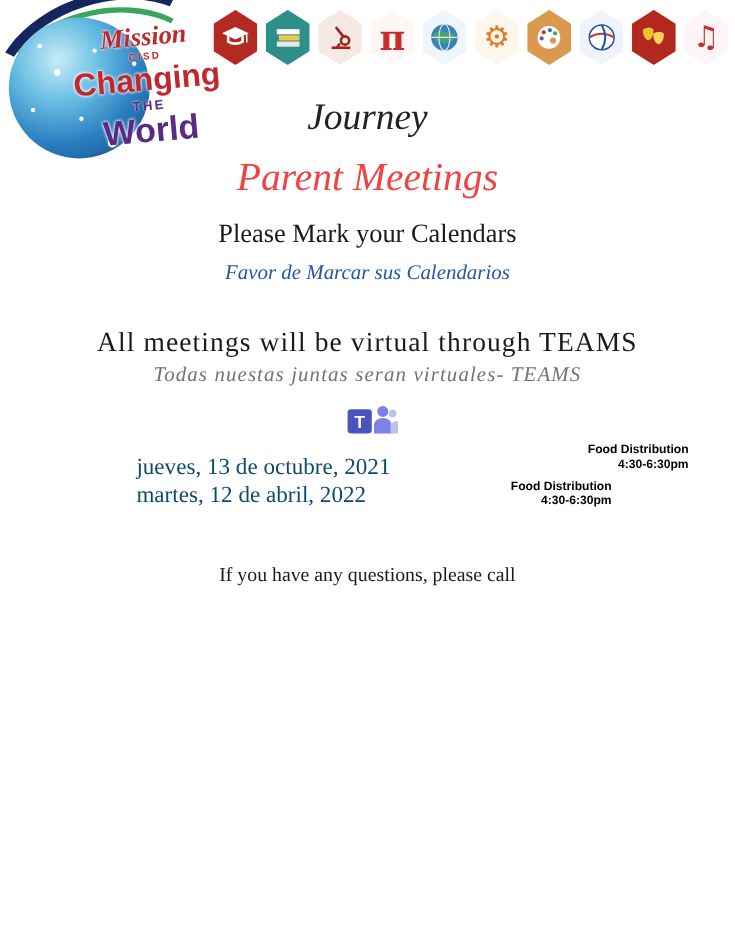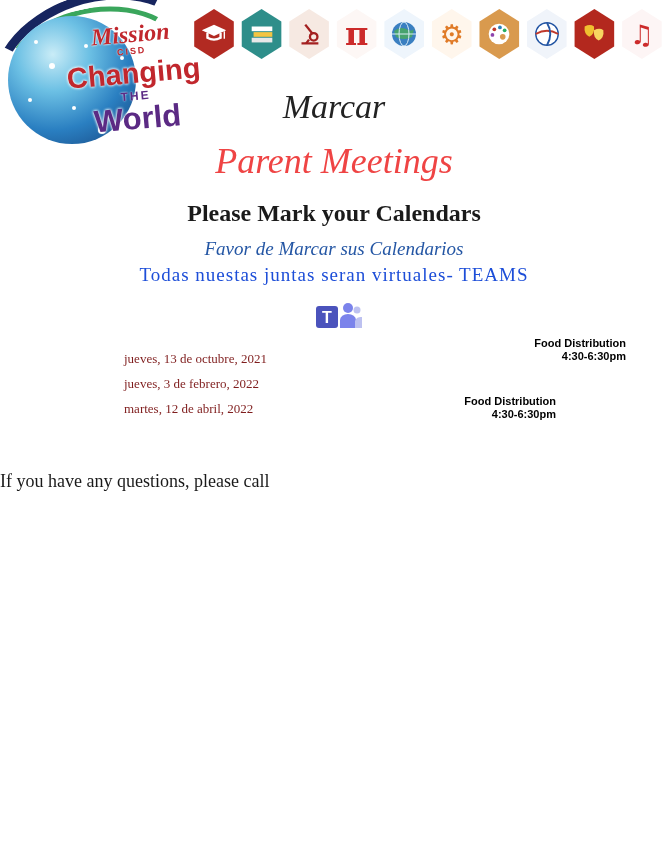--- a/index.html
+++ b/index.html
@@ -50,38 +50,38 @@
   .w-cisd { font-family: "Liberation Sans", sans-serif; font-size: 9px; font-weight: bold; color: #c1272d; letter-spacing: 2px; margin-top: 1px; text-shadow: 0 0 2px #fff; }
   .w-changing { font-family: "Liberation Sans", sans-serif; font-weight: bold; font-size: 29px; color: #c1272d; margin-top: 3px; text-shadow: 0 0 3px #fff, 0 0 3px #fff; }
   .w-the { font-family: "Liberation Sans", sans-serif; font-weight: bold; font-size: 12px; color: #5b2a84; margin-top: 2px; letter-spacing: 2px; text-shadow: 0 0 2px #fff; }
   .w-world { font-family: "Liberation Sans", sans-serif; font-weight: bold; font-size: 31px; color: #5b2a84; margin-top: 1px; text-shadow: 0 0 3px #fff, 0 0 3px #fff; }
 
   
   .center { text-align: center; }
   .title1 { font-style: italic; font-weight: normal; font-size: 34px; margin: 24px 0 0; color: #222; }
   .title2 { font-style: italic; font-weight: normal; font-size: 36px; margin: 14px 0 0; color: #ef4444; }
   .year   { font-size: 20px; margin: 22px 0 0; }
-  .sub-en { font-size: 24px; margin: 18px 0 0; font-weight: bold; }
+  .sub-en { font-size: 24px; margin: 18px 0 0; }
   .sub-es { font-size: 19px; font-style: italic; color: #2456a4; margin: 11px 0 0; }
   .virt-en { font-size: 25px; letter-spacing: 1px; margin: 38px 0 0; }
-  .virt-es { font-size: 19px; color: #1d4ed8; letter-spacing: 1px; margin: 4px 0 0; }
+  .virt-es { font-size: 19px; font-style: italic; color: #737373; letter-spacing: 1px; margin: 4px 0 0; }
   .teams-icon { display: block; margin: 12px auto 0; }
 
   
   .meetings { margin: 10px 26px 0 100px; font-size: 18px; color: #111; }
   .m-line1 { white-space: nowrap; line-height: 25px; }
   .dots { margin: 0 6px; letter-spacing: 1px; }
   .m-line2 { position: relative; height: 25px; }
-  .m-es { color: #7f1d1d; font-size: 13px; padding-left: 24px; line-height: 25px; }
+  .m-es { color: #0c4a6e; font-size: 21px; padding-left: 24px; line-height: 25px; }
   .m-note { position: absolute; font-family: "Liberation Sans", sans-serif; font-size: 11px; font-weight: bold; line-height: 1.2; text-align: right; color: #000; }
   .m0 .m-note { right: 16px; top: -9px; }
   .m3 .m-note { right: 86px; top: -1px; }
 
   
-  .contact { font-size: 18px; margin-top: 42px; line-height: 2; }
+  .contact { text-align: center; font-size: 18px; margin-top: 42px; line-height: 2; }
   .mep-logo { position: absolute; left: 22px; bottom: 4px; width: 178px; text-align: center; }
   .mep-tagline { font-size: 15px; font-weight: bold; color: #1535a3; margin-top: -8px; }
 </style>
 </head>
 <body>
 
 <div class="page">
 
   <div class="banner">
 
@@ -158,25 +158,26 @@
           <path d="M6 8 q6 -3 10 0 q1 8 -5 11 q-6 -3 -5 -11 z" fill="#f0c030"></path>
           <path d="M16 12 q6 -3 10 0 q1 8 -5 11 q-6 -3 -5 -11 z" fill="#f7d560"></path>
         </svg>
       </div>
       <div class="hex hex-notes">
         <span class="g">♫</span>
       </div>
     </div>
   </div>
 
-  <div class="center title1">Marcar</div>
+  <div class="center title1">Journey</div>
   <div class="center title2">Parent Meetings</div>
   <div class="center sub-en">Please Mark your Calendars</div>
   <div class="center sub-es">Favor de Marcar sus Calendarios</div>
 
+  <div class="center virt-en">All meetings will be virtual through TEAMS</div>
   <div class="center virt-es">Todas nuestas juntas seran virtuales- TEAMS</div>
 
   <svg class="teams-icon" width="56" height="38" viewBox="0 0 56 38">
     <circle cx="42" cy="10" r="5" fill="#7b83eb"></circle>
     <path d="M34 30 v-8 a8 6 0 0 1 16 0 v8 z" fill="#7b83eb"></path>
     <circle cx="51" cy="12" r="3.5" fill="#bdc1f0"></circle>
     <path d="M49 30 v-7 a6 5 0 0 1 7 -4 v11 z" fill="#bdc1f0"></path>
     <rect x="10" y="8" width="22" height="22" rx="3" fill="#4b53bc"></rect>
     <text x="21" y="25" font-family="Liberation Sans, sans-serif" font-size="16" font-weight="bold" fill="#ffffff" text-anchor="middle">T</text>
   </svg>
@@ -188,23 +189,20 @@
         <div class="m-es">jueves, 13 de octubre, 2021</div>
         <div class="m-note">
           <div>Food Distribution</div>
           <div>4:30-6:30pm</div>
         </div>
       </div>
     </div>
 
 
     <div class="meeting m2">
-      <div class="m-line2">
-        <div class="m-es">jueves, 3 de febrero, 2022</div>
-      </div>
     </div>
 
     <div class="meeting m3">
       <div class="m-line2">
         <div class="m-es">martes, 12 de abril, 2022</div>
         <div class="m-note">
           <div>Food Distribution</div>
           <div>4:30-6:30pm</div>
         </div>
       </div>

